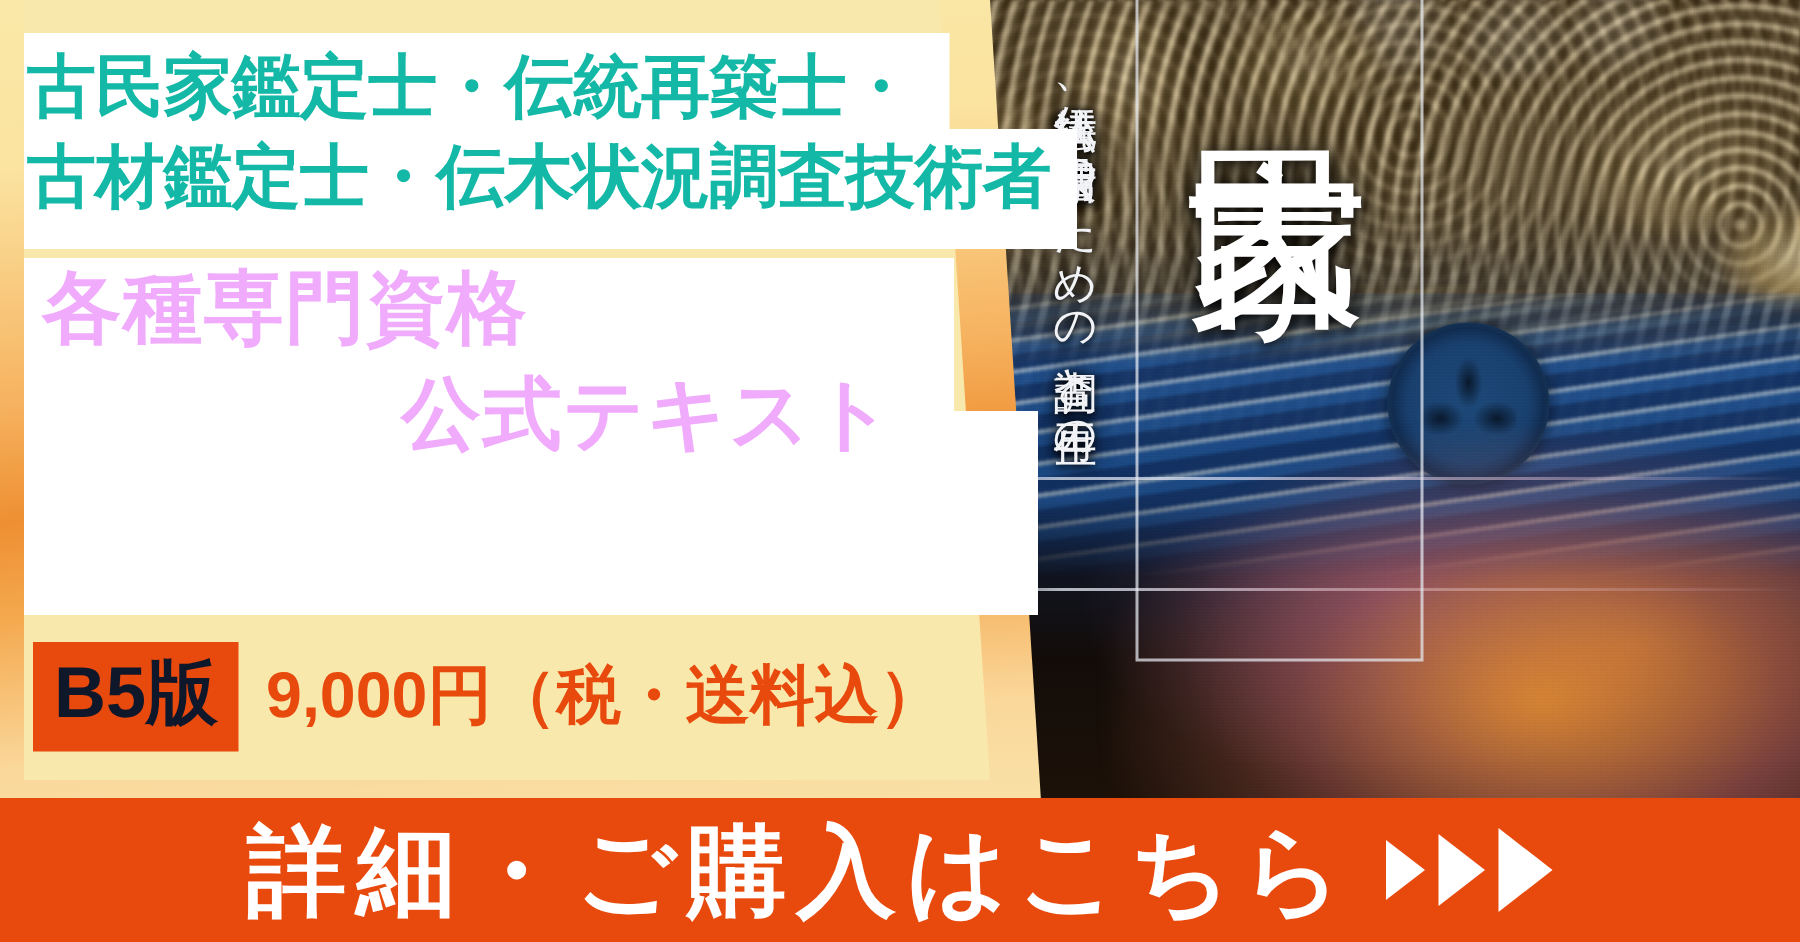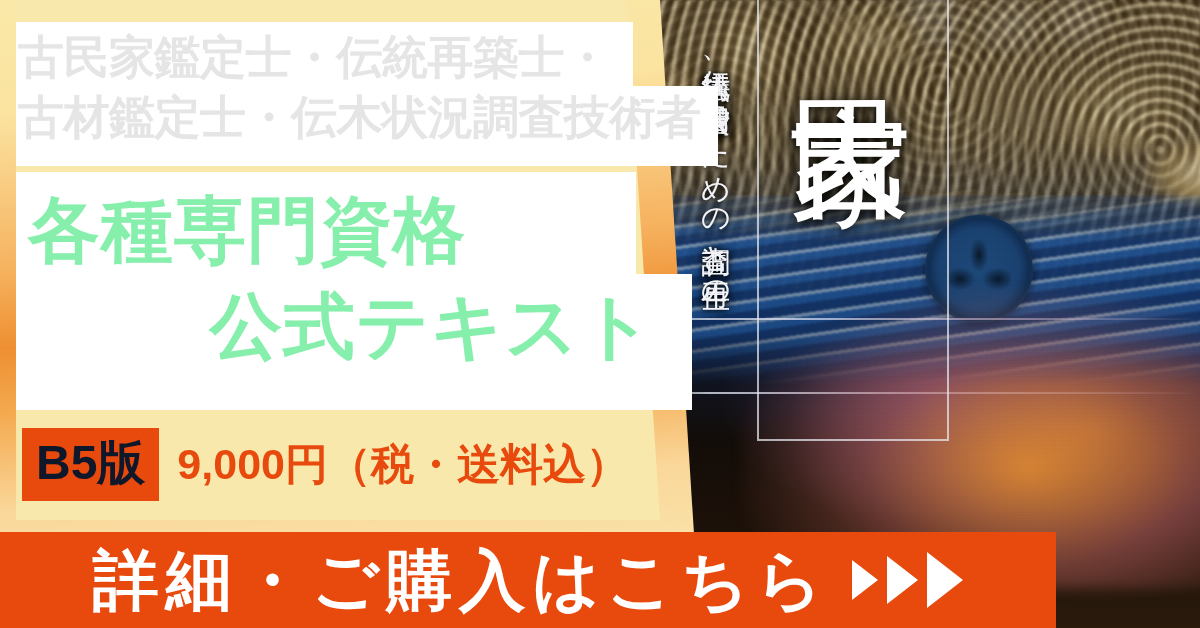--- a/index.html
+++ b/index.html
@@ -160,31 +160,31 @@
   .panel-mid {
     position:absolute; left:16px; top:172px;
     background:#ffffff;
     clip-path:polygon(0 0, 620px 0, 620px 102px, 676px 102px, 676px 238px, 0 238px);
     width:676px; height:238px;
   }
 
   
   .headline {
     position:absolute; left:18px; top:28px; width:700px;
-    color:#e5e5e5;
+    color:#14b8a6;
     font-weight:700;
     font-size:46px; line-height:1.30;
     letter-spacing:-.5px;
     white-space:pre-line;
   }
   .subhead {
-    position:absolute; left:20px; top:182px; width:676px;
-    color:#86efac;
+    position:absolute; left:20px; top:170px; width:676px;
+    color:#f0abfc;
     font-weight:700;
-    font-size:72px; line-height:1.34;
+    font-size:53px; line-height:1.34;
     letter-spacing:1px;
   }
   .subhead .line1 { display:block; text-align:left; padding-left:8px; }
   .subhead .line2 { display:block; text-align:center; padding-left:148px; }
 
   
   .price-row {
     position:absolute; left:22px; top:428px;
     display:flex; align-items:center; gap:18px;
   }
@@ -194,21 +194,21 @@
     padding:11px 14px 14px 14px;
     letter-spacing:0;
   }
   .price {
     color:#e8490d; font-weight:700; font-size:43px; line-height:1;
     letter-spacing:0; white-space:nowrap;
   }
 
   
   .cta-bar {
-    position:absolute; left:0; bottom:0; width:1056px; height:96px;
+    position:absolute; left:0; bottom:0; width:1200px; height:96px;
     background:#e8490d;
     display:flex; align-items:center; justify-content:center; gap:22px;
   }
   .cta-text {
     color:#ffffff; font-weight:700; font-size:66px; line-height:1;
     letter-spacing:7px; white-space:nowrap;
   }
   .cta-arrows { display:flex; align-items:center; gap:9px; }
   .arrow { width:0; height:0; border-style:solid; border-color:transparent; border-right-width:0; }
   .a1 { border-width:20px 0 20px 26px; border-left-color:#ffffff; }

